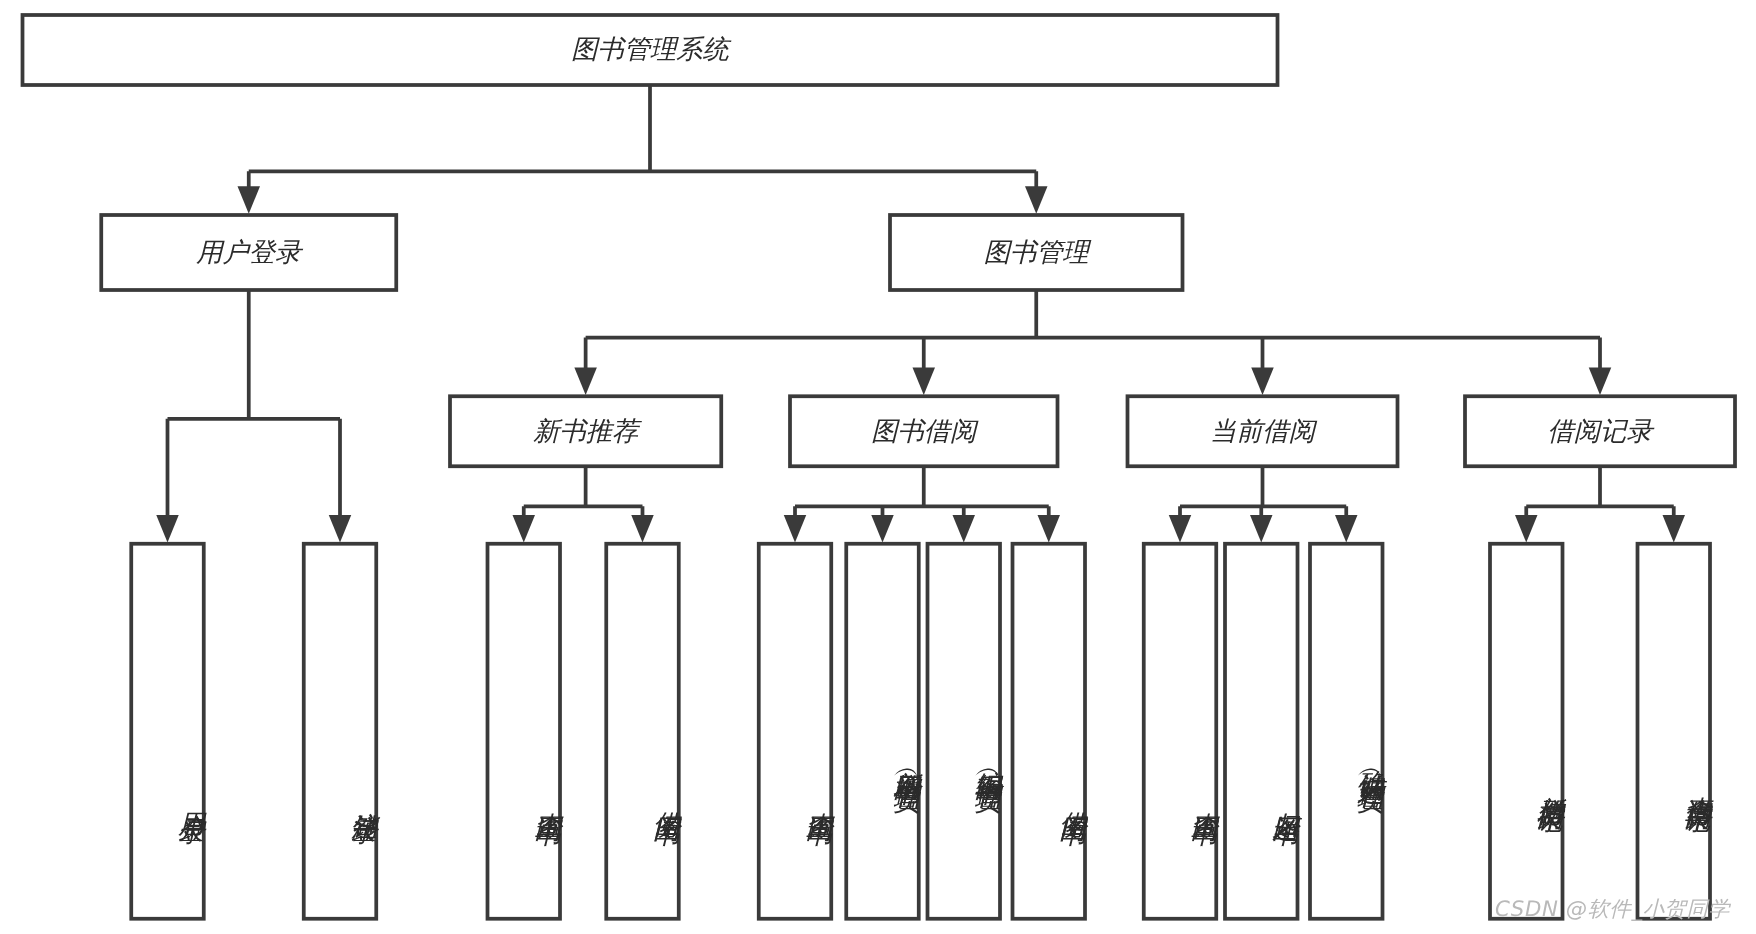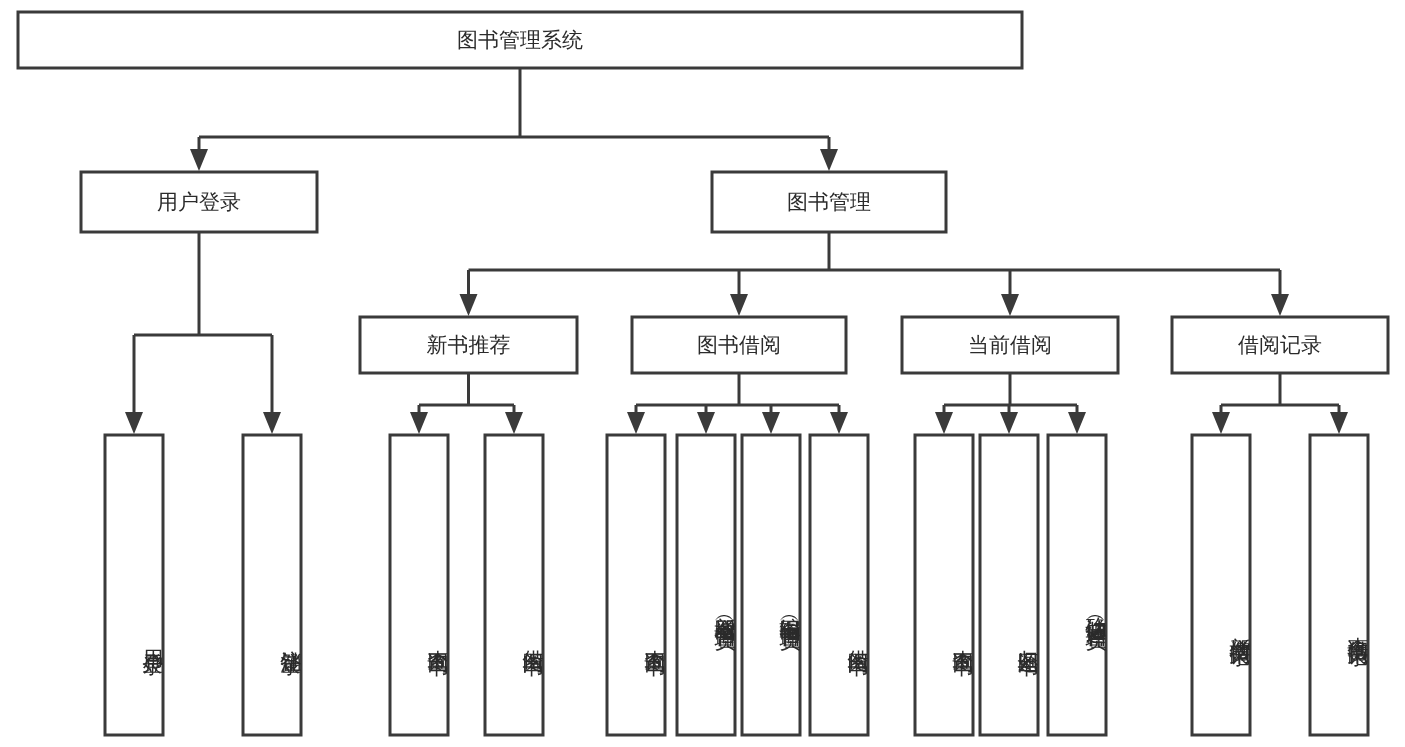--- a/index.html
+++ b/index.html
@@ -1,21 +1,21 @@
 <!DOCTYPE html>
 <html><head>
 <meta charset="utf-8">
 <style>
   html,body{margin:0;padding:0;background:#ffffff;}
   body{
     width:1405px;height:747px;
     font-family:"DejaVu Sans","Liberation Sans",sans-serif;
     overflow:hidden;
   }
-  #diagram-root{position:relative;width:1370px;height:747px;background:#ffffff;}
+  #diagram-root{position:relative;width:1370px;height:747px;background:#ffffff;font-style:italic;}
   svg.canvas{position:absolute;left:0;top:0;width:1405px;height:747px;}
   .box-rect{fill:#ffffff;stroke:#3a3a3a;stroke-width:3;}
   .conn{stroke:#3a3a3a;stroke-width:3;fill:none;}
   .arrowhead{fill:#3a3a3a;}
   .node-label-h{
     font-family:"DejaVu Sans","Liberation Sans",sans-serif;
     font-size:21px;fill:#2b2b2b;text-anchor:middle;dominant-baseline:middle;
   }
   .leaf-label{
     position:absolute;
@@ -157,14 +157,15 @@
       <div class="leaf-hit" style="left: 980px; top: 435px; width: 58px; height: 300px;"></div>
       <div class="leaf-label" style="left: 980px; top: 539px; width: 58px; height: 196px;">归还图书</div>
       <div class="leaf-hit" style="left: 1048px; top: 435px; width: 58px; height: 300px;"></div>
       <div class="leaf-label" style="left: 1048px; top: 482px; width: 58px; height: 253px;">确认归还（管理员）</div>
       <div class="leaf-hit" style="left: 1192px; top: 435px; width: 58px; height: 300px;"></div>
       <div class="leaf-label" style="left: 1192px; top: 516px; width: 58px; height: 219px;">新增借阅记录</div>
       <div class="leaf-hit" style="left: 1310px; top: 435px; width: 58px; height: 300px;"></div>
       <div class="leaf-label" style="left: 1310px; top: 516px; width: 58px; height: 219px;">查询借阅记录</div>
     </div>
 
+  <div class="watermark" style="left: 1196px; top: 716px;">CSDN @软件_小贺同学</div>
 
 </div>
 
 </body></html>

